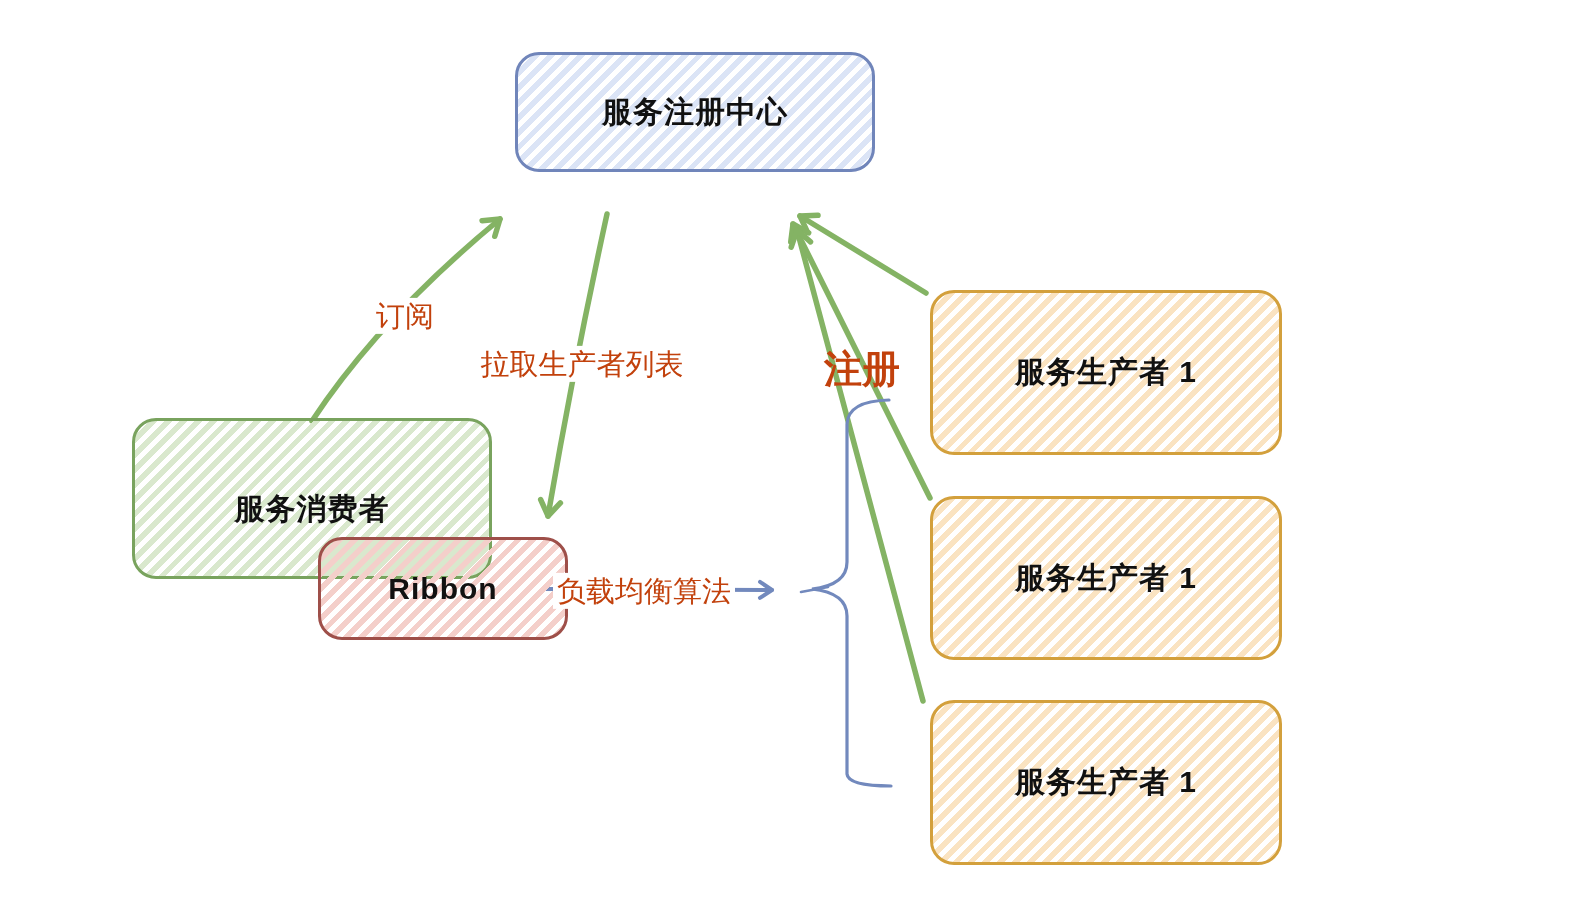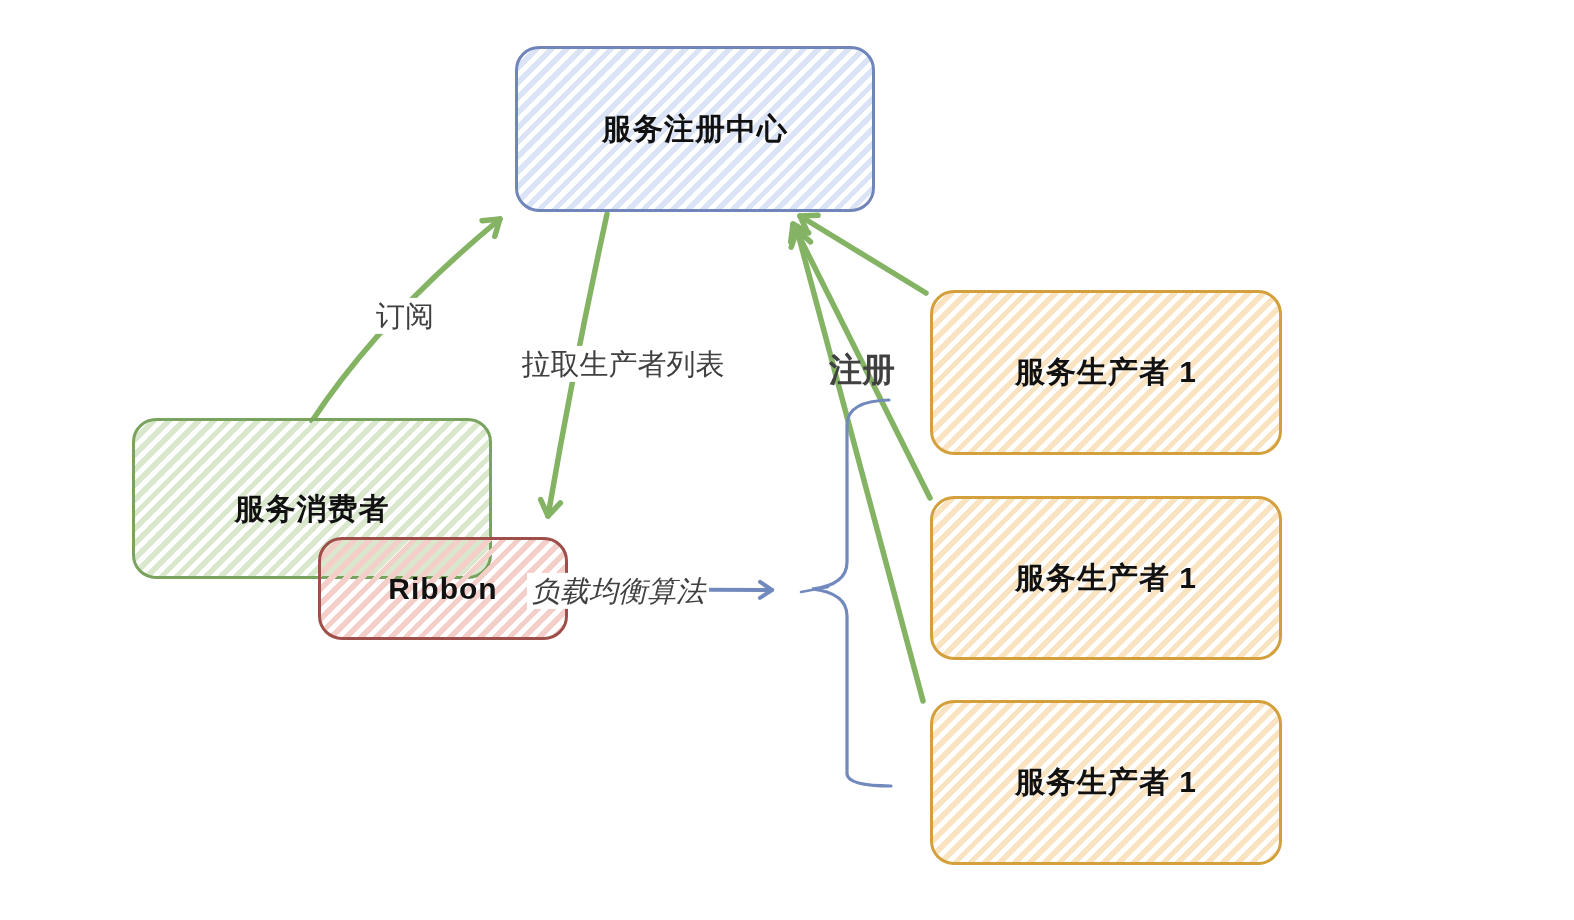--- a/index.html
+++ b/index.html
@@ -16,21 +16,21 @@
     position:absolute;
     box-sizing:border-box;
     border-radius:24px;
     display:flex;align-items:center;justify-content:center;
     font-weight:700;font-size:30px;color:#111;
     letter-spacing:1px;
   }
   .node .lbl{position:relative;}
 
   .node.registry{
-    left:515px;top:46px;width:360px;height:166px;
+    left:515px;top:52px;width:360px;height:120px;
     border:3.5px solid #7085ba;
     background:repeating-linear-gradient(135deg,#dbe4f6 0 5.5px,transparent 5.5px 10.5px);
     align-items:center;
   }
   .node.consumer{
     left:132px;top:418px;width:360px;height:161px;
     border:3.5px solid #79a35e;
     background:repeating-linear-gradient(135deg,#d9e8cd 0 5.5px,transparent 5.5px 10.5px);
     align-items:flex-start;
     justify-content:center;
@@ -46,27 +46,27 @@
     border:3.5px solid #d3a03c;
     background:repeating-linear-gradient(135deg,#fae3c1 0 5.5px,transparent 5.5px 10.5px);
   }
   .node.p1{top:290px;}
   .node.p2{top:496px;height:164px;}
   .node.p3{top:700px;}
 
   .edge-label{
     position:absolute;
     transform:translate(-50%,-50%);
-    font-size:29px;color:#404040;
+    font-size:29px;color:#c2410c;
     white-space:nowrap;
     background:#ffffff;
     padding:0 4px;
     line-height:1.25;
   }
-  .edge-label.register{font-weight:700;background:transparent;font-size:33px;}
+  .edge-label.register{font-weight:700;background:transparent;font-size:38px;}
 </style>
 </head>
 <body>
 
 <div class="canvas">
 
   <svg class="edges" viewBox="0 0 1574 920">
     <defs>
       <marker id="gv" markerUnits="userSpaceOnUse" markerWidth="40" markerHeight="40" refX="0" refY="0" orient="auto" viewBox="-20 -20 40 40">
         <path d="M-15,-10 L0,0 L-15,10" fill="none" stroke="#84b364" stroke-width="5.5" stroke-linecap="round" stroke-linejoin="round"></path>
@@ -104,17 +104,17 @@
     <span class="lbl">服务生产者 1</span>
   </div>
   <div class="node producer p2">
     <span class="lbl">服务生产者 1</span>
   </div>
   <div class="node producer p3">
     <span class="lbl">服务生产者 1</span>
   </div>
 
   <div class="edge-label" style="left:405px;top:316px;">订阅</div>
-  <div class="edge-label" style="left:582px;top:364px;margin-left:41px;">拉取生产者列表</div>
+  <div class="edge-label" style="left:582px;top:364px;">拉取生产者列表</div>
   <div class="edge-label register" style="left:862px;top:370px;">注册</div>
-  <div class="edge-label" style="left:618px;top:591px;font-style:italic;">负载均衡算法</div>
+  <div class="edge-label" style="left:644px;top:591px;">负载均衡算法</div>
 
 </div>
 
 </body></html>

